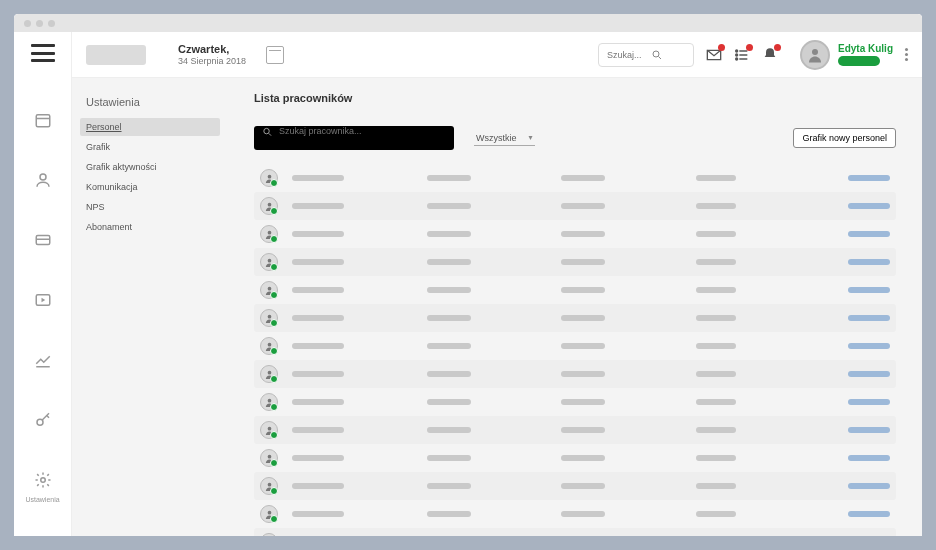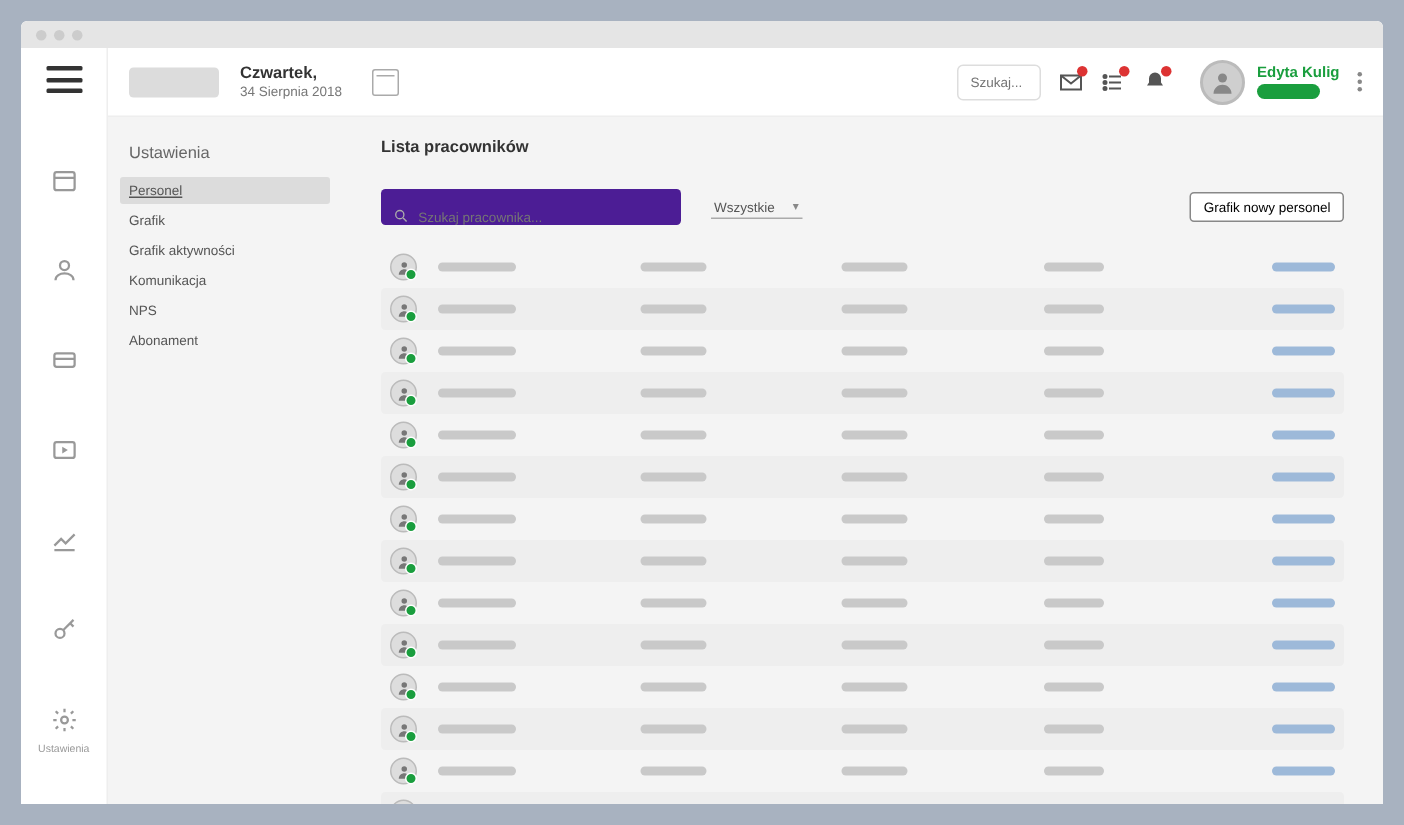--- a/index.html
+++ b/index.html
@@ -10,27 +10,27 @@
 .body { flex: 1; display: flex; overflow: hidden; }
 .rail { width: 58px; background: #fff; border-right: 1px solid #eee; display: flex; flex-direction: column; align-items: center; padding-top: 12px; }
 .hamburger { width: 24px; height: 18px; display: flex; flex-direction: column; justify-content: space-between; margin-bottom: 28px; cursor: pointer; }
 .hamburger span { height: 3px; background: #333; border-radius: 1px; }
 .rail-item { width: 24px; height: 24px; margin: 18px 0; display: flex; align-items: center; justify-content: center; color: #888; cursor: pointer; }
 .rail-item svg { width: 18px; height: 18px; stroke: #999; fill: none; stroke-width: 2; }
 .rail-label { font-size: 7px; color: #999; margin-top: -14px; }
 .main { flex: 1; display: flex; flex-direction: column; background: #fff; }
 .topbar { height: 46px; border-bottom: 1px solid #eee; display: flex; align-items: center; padding: 0 14px; gap: 12px; }
 .logo-ph { width: 60px; height: 20px; background: #dcdcdc; border-radius: 3px; }
-.date-block { margin-left: 2px; line-height: 1.15; }
+.date-block { margin-left: 20px; line-height: 1.15; }
 .date-block .day { font-size: 11px; font-weight: bold; color: #333; }
 .date-block .full { font-size: 9px; color: #777; }
 .cal-icon { width: 18px; height: 18px; border: 1px solid #aaa; border-radius: 2px; margin-left: 8px; position: relative; }
 .cal-icon::before { content: ''; position: absolute; top: 3px; left: 2px; right: 2px; height: 1px; background: #aaa; }
 .spacer { flex: 1; }
-.search { display: flex; align-items: center; border: 1px solid #ddd; border-radius: 4px; height: 24px; padding: 0 8px; width: 56px; }
+.search { display: flex; align-items: center; border: 1px solid #ddd; border-radius: 4px; height: 24px; padding: 0 8px; width: 96px; }
 .search input { border: none; outline: none; font-size: 9px; width: 44px; color: #888; background: transparent; }
 .search-icon { width: 12px; height: 12px; }
 .top-icons { display: flex; gap: 12px; align-items: center; }
 .top-icon { position: relative; width: 16px; height: 16px; }
 .top-icon svg { width: 16px; height: 16px; fill: #555; }
 .badge { position: absolute; top: -3px; right: -3px; width: 7px; height: 7px; background: #d33; border-radius: 50%; }
 .user { display: flex; align-items: center; gap: 8px; margin-left: 10px; }
 .avatar { width: 30px; height: 30px; border-radius: 50%; background: #cfcfcf; border: 2px solid #bbb; display: flex; align-items: center; justify-content: center; }
 .avatar svg { width: 18px; height: 18px; fill: #888; }
 .user-info .name { font-size: 10px; color: #1a9e3e; font-weight: bold; }
@@ -38,21 +38,21 @@
 .kebab { display: flex; flex-direction: column; gap: 2px; margin-left: 4px; cursor: pointer; }
 .kebab span { width: 3px; height: 3px; background: #888; border-radius: 50%; }
 .content { flex: 1; display: flex; background: #f4f4f4; overflow: hidden; }
 .sidebar { width: 156px; padding: 14px 8px; }
 .side-title { font-size: 11px; color: #666; padding: 4px 6px 10px; }
 .side-item { font-size: 9px; color: #555; padding: 4px 6px; border-radius: 2px; cursor: pointer; margin-bottom: 2px; }
 .side-item.active { background: #dcdcdc; text-decoration: underline; }
 .page { flex: 1; padding: 14px 26px; overflow-y: auto; }
 .page-title { font-size: 11px; font-weight: bold; color: #333; margin-bottom: 22px; }
 .controls { display: flex; align-items: center; gap: 20px; margin-bottom: 14px; }
-.filter-search { flex: 0 0 200px; display: flex; align-items: flex-end; background: #4c1d95; border-radius: 3px; height: 24px; padding: 0 8px; }
+.filter-search { flex: 0 0 200px; display: flex; align-items: flex-start; background: #000000; border-radius: 3px; height: 24px; padding: 0 8px; }
 .filter-search input { border: none; background: transparent; outline: none; font-size: 9px; width: 100%; color: #888; }
 .dropdown { font-size: 9px; color: #555; border-bottom: 1px solid #aaa; padding: 2px 18px 2px 2px; position: relative; cursor: pointer; }
 .dropdown::after { content: '▾'; position: absolute; right: 2px; font-size: 8px; color: #888; }
 .btn-add { margin-left: auto; font-size: 9px; border: 1px solid #888; background: #fff; padding: 4px 8px; border-radius: 3px; cursor: pointer; }
 .list { }
 .row { display: flex; align-items: center; padding: 5px 6px; gap: 14px; }
 .row:nth-child(even) { background: #eee; border-radius: 3px; }
 .row-avatar { width: 18px; height: 18px; border-radius: 50%; background: #ddd; border: 1px solid #bbb; position: relative; display: flex; align-items: center; justify-content: center; flex-shrink: 0; }
 .row-avatar svg { width: 11px; height: 11px; fill: #777; }
 .row-avatar::after { content: ''; position: absolute; bottom: -1px; right: -1px; width: 6px; height: 6px; background: #1a9e3e; border-radius: 50%; border: 1px solid #fff; }

